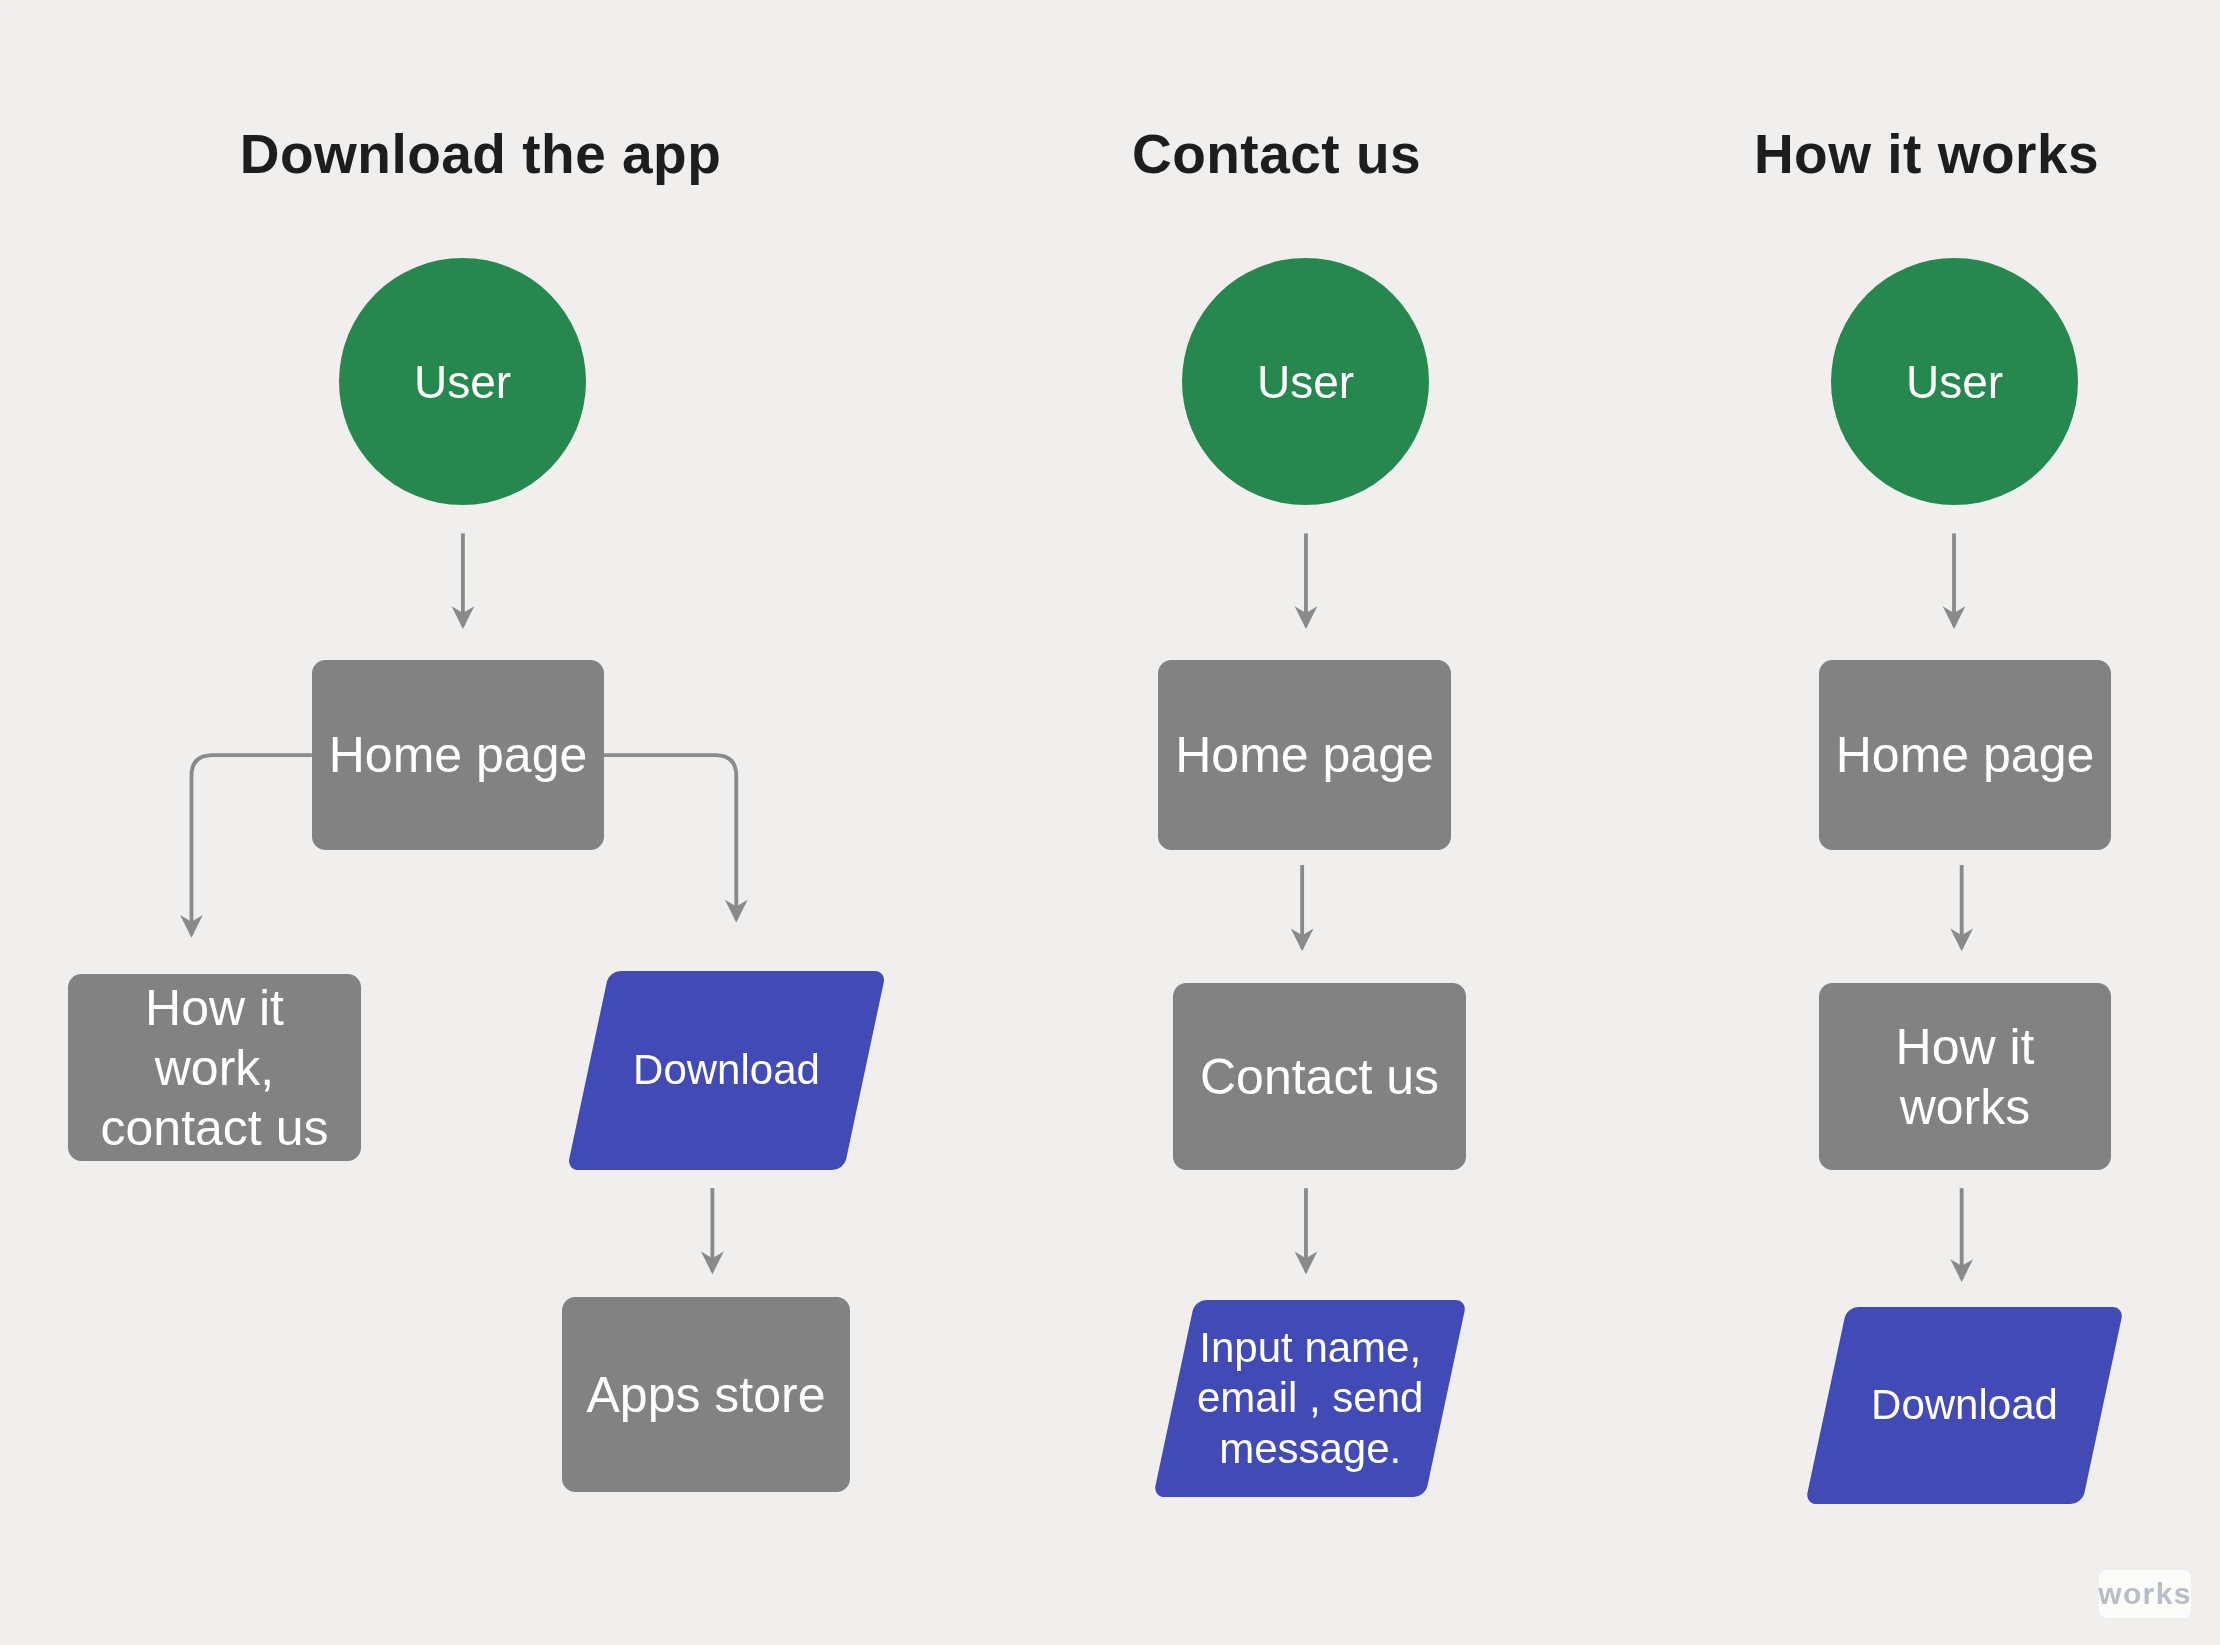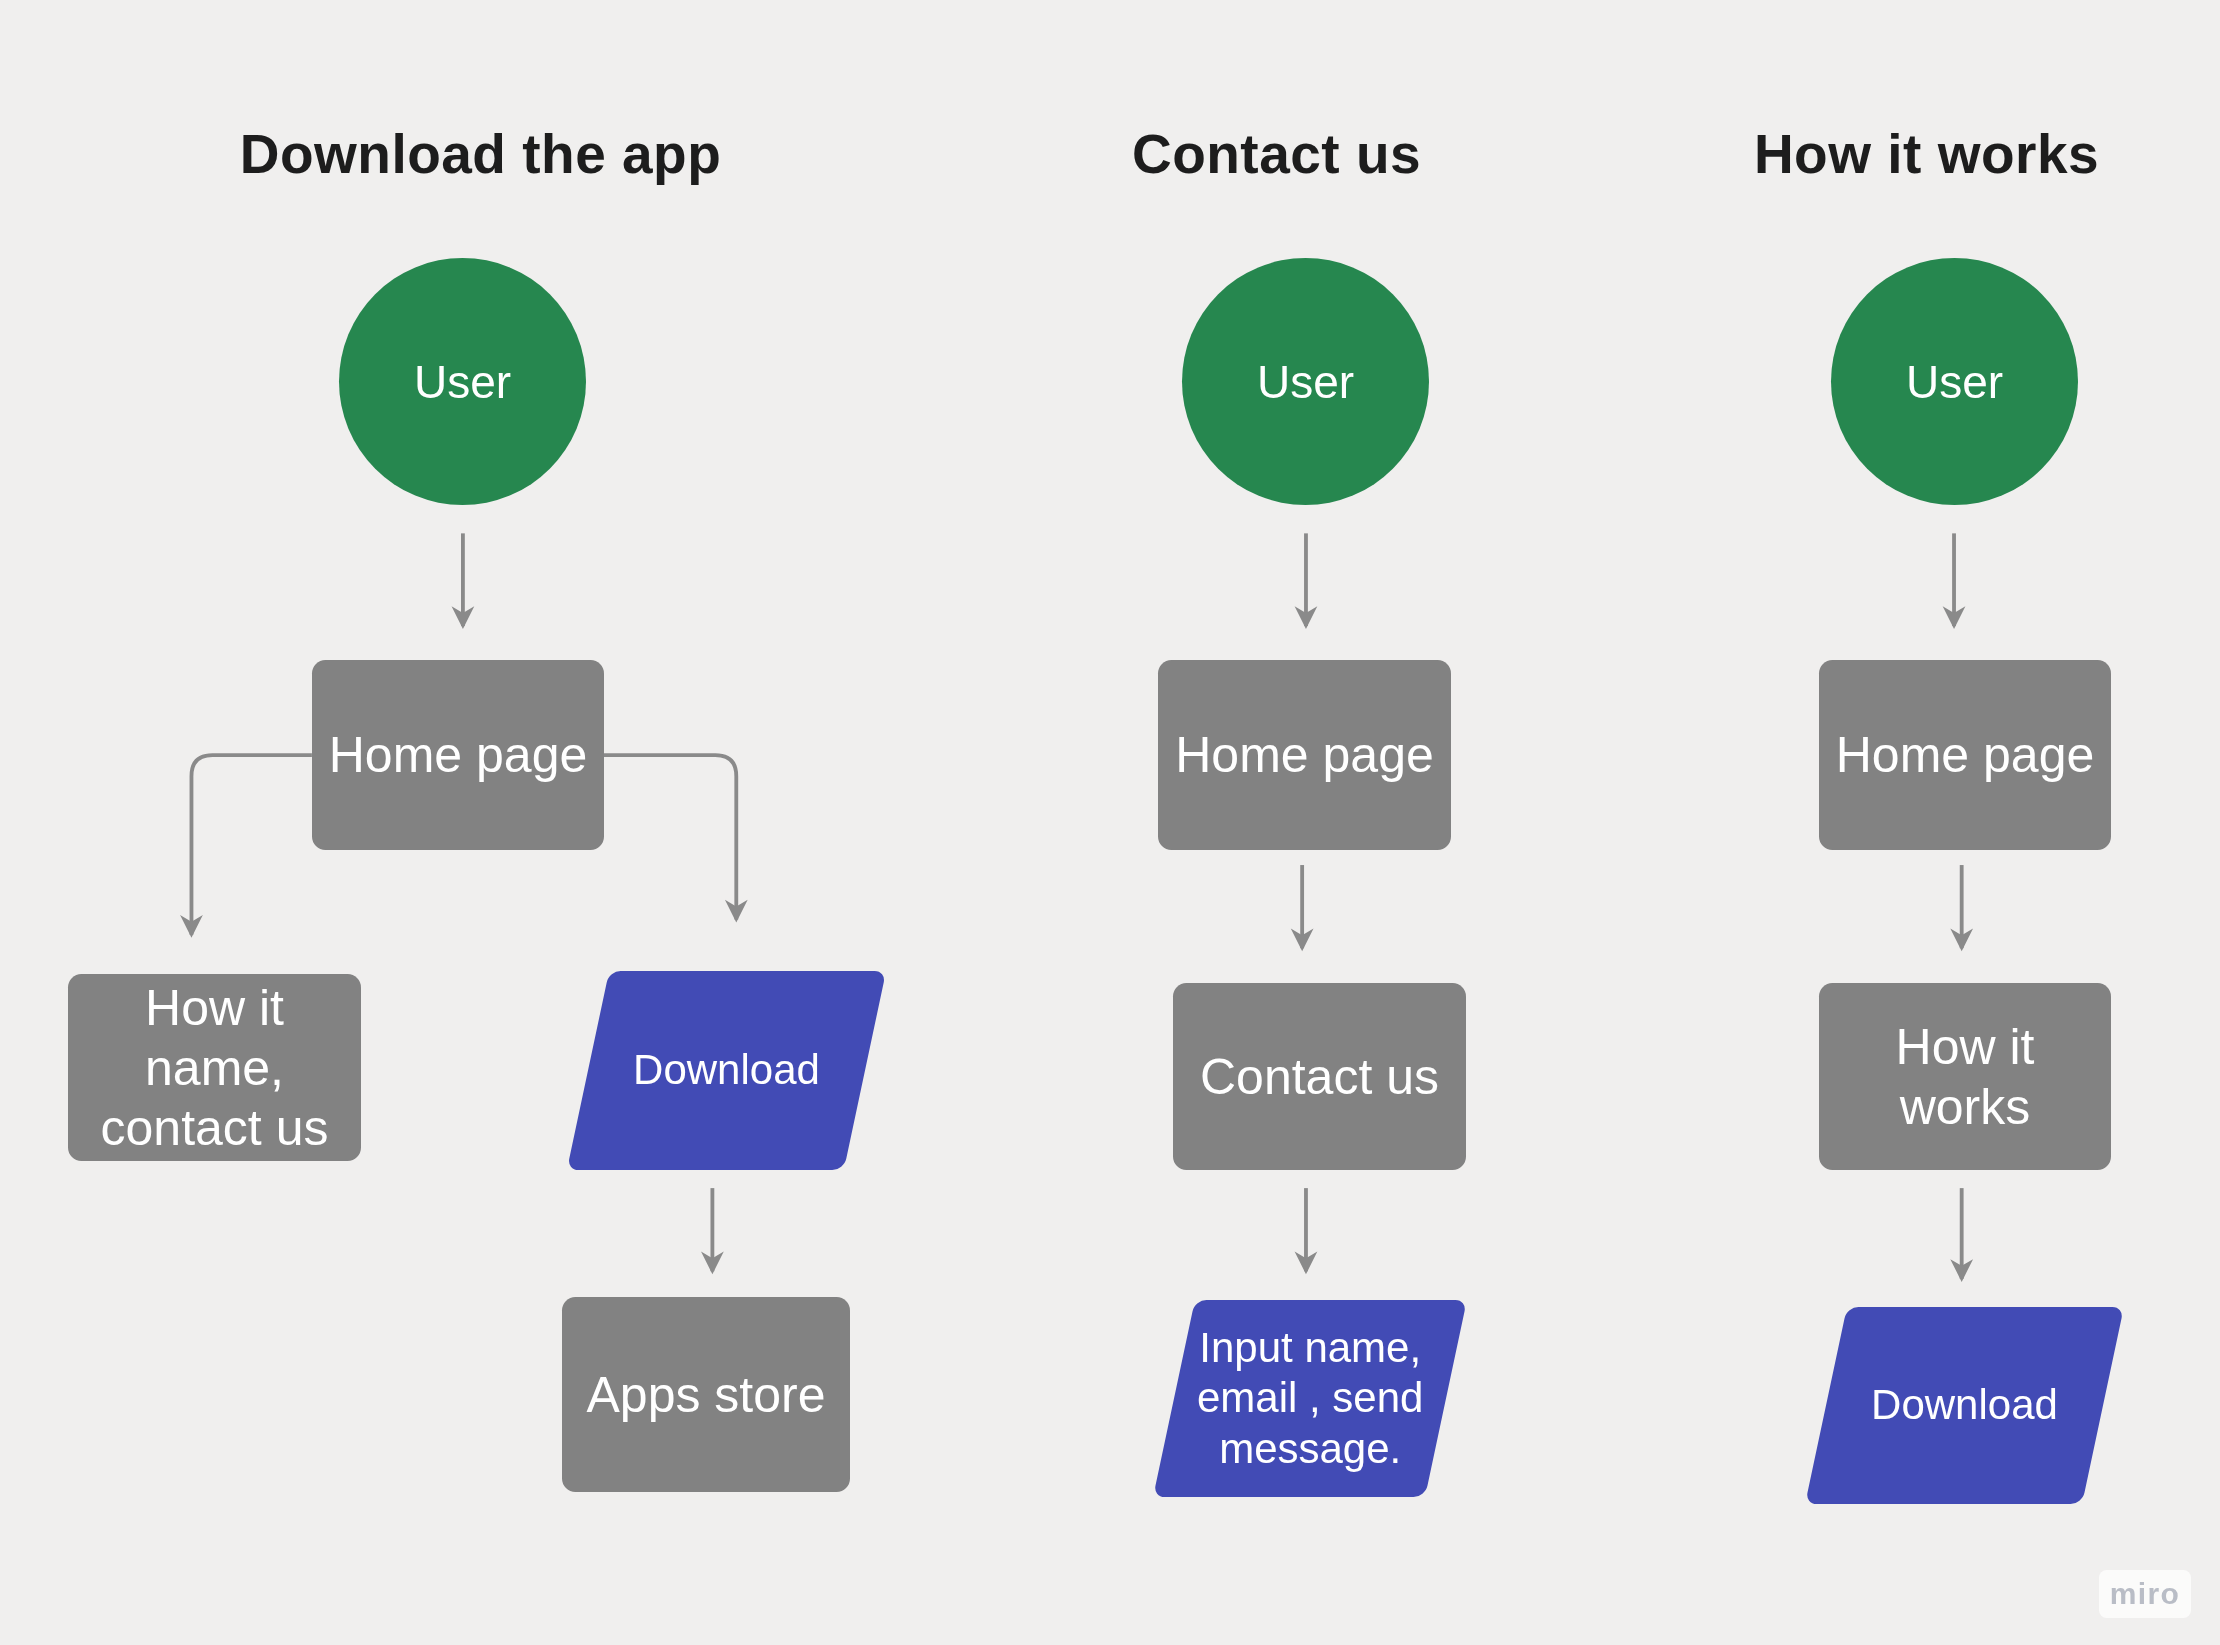--- a/index.html
+++ b/index.html
@@ -151,21 +151,21 @@
   </svg>
 
   <div class="title t1">Download the app</div>
   <div class="circle c1">
     <span class="lbl">User</span>
   </div>
   <div class="box b-home1">
     <span class="lbl">Home page</span>
   </div>
   <div class="box b-left1">
-    <span class="lbl">How it name,
+    <span class="lbl">How it work,
 contact us</span>
   </div>
   <div class="para p-dl1">
     <span class="lbl">Download</span>
   </div>
   <div class="box b-store1">
     <span class="lbl">Apps store</span>
   </div>
 
   <div class="title t2">Contact us</div>
@@ -191,16 +191,16 @@
   <div class="box b-home3">
     <span class="lbl">Home page</span>
   </div>
   <div class="box b-hiw3">
     <span class="lbl">How it works</span>
   </div>
   <div class="para p-dl3">
     <span class="lbl">Download</span>
   </div>
 
-  <div class="watermark">miro</div>
+  <div class="watermark">works</div>
 
 </div>
 
 
 </body></html>

